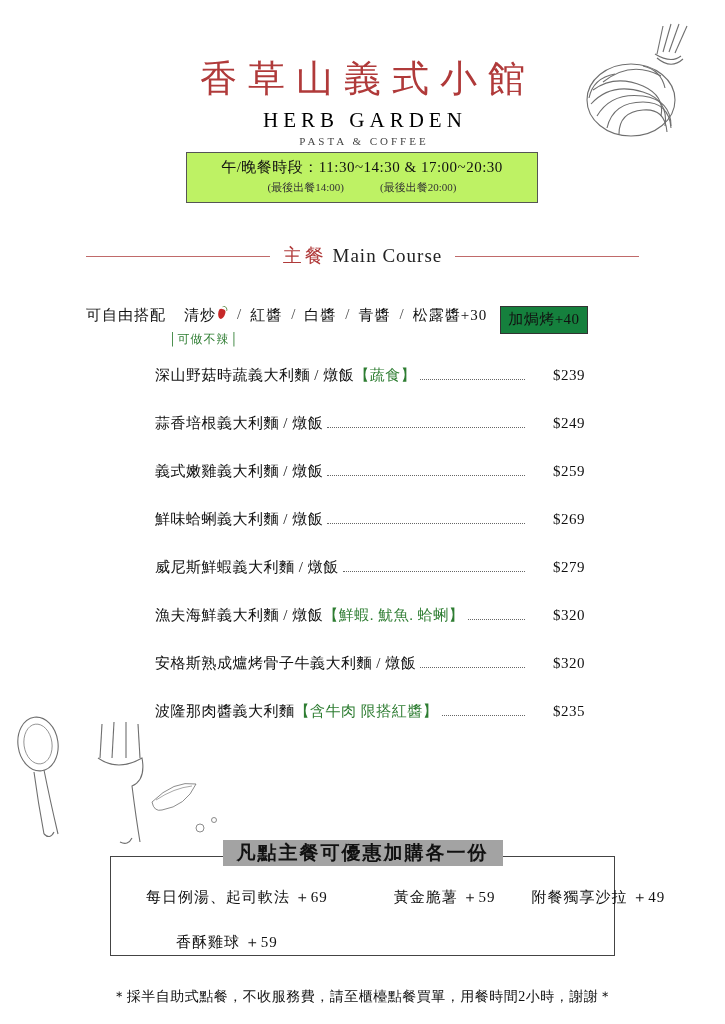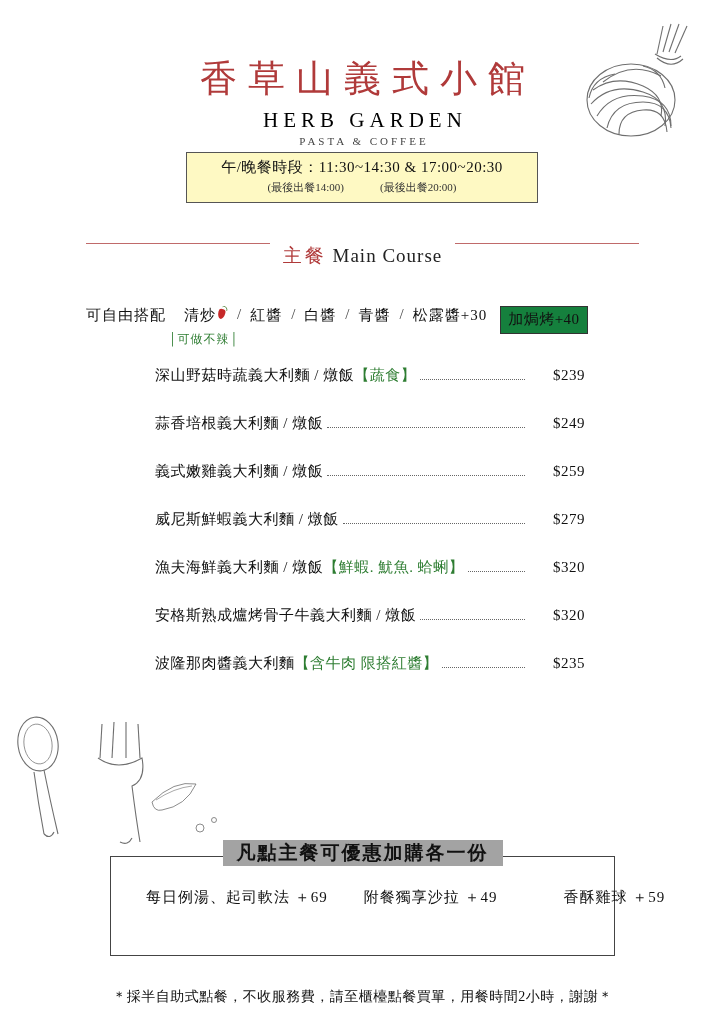--- a/index.html
+++ b/index.html
@@ -53,21 +53,21 @@
   
   .hours-box {
     position: absolute;
     top: 152px;
     left: 186px;
     width: 352px;
     border: 1px solid #555;
     box-sizing: border-box;
     padding: 5px 6px 7px 6px;
     text-align: center;
-    background: #fef9c3;
+    background: #bef264;
   }
   .hours-main {
     font-size: 15px;
     letter-spacing: 0.5px;
     color: #111;
   }
   .hours-sub {
     margin-top: 3px;
     font-size: 11px;
     color: #333;
@@ -76,21 +76,21 @@
     gap: 36px;
   }
 
   
   .section-title-row {
     position: absolute;
     top: 243px;
     left: 86px;
     width: 553px;
     display: flex;
-    align-items: flex-start;
+    align-items: center;
     gap: 13px;
   }
   .rule {
     flex: 1;
     height: 1px;
     background: #c06a6a;
   }
   .section-title {
     white-space: nowrap;
     font-size: 19px;
@@ -348,20 +348,26 @@
     <span class="m-price">$249</span>
   </div>
 
   <div class="menu-row">
     <span class="m-name">義式嫩雞義大利麵 / 燉飯</span>
     <span class="m-tag"></span>
     <span class="m-dots"></span>
     <span class="m-price">$259</span>
   </div>
 
+  <div class="menu-row">
+    <span class="m-name">鮮味蛤蜊義大利麵 / 燉飯</span>
+    <span class="m-tag"></span>
+    <span class="m-dots"></span>
+    <span class="m-price">$269</span>
+  </div>
 
   <div class="menu-row">
     <span class="m-name">威尼斯鮮蝦義大利麵 / 燉飯</span>
     <span class="m-tag"></span>
     <span class="m-dots"></span>
     <span class="m-price">$279</span>
   </div>
 
   <div class="menu-row">
     <span class="m-name">漁夫海鮮義大利麵 / 燉飯</span>
@@ -383,17 +389,18 @@
     <span class="m-dots"></span>
     <span class="m-price">$235</span>
   </div>
 
 </div>
 
 <div class="addon-box"></div>
 <div class="addon-title">凡點主餐可優惠加購各一份</div>
 <div class="addon-grid">
   <div class="addon-cell">每日例湯、起司軟法 ＋69</div>
+  <div class="addon-cell right">黃金脆薯 ＋59</div>
   <div class="addon-cell">附餐獨享沙拉 ＋49</div>
   <div class="addon-cell right">香酥雞球 ＋59</div>
 </div>
 
 <div class="footer-note">＊採半自助式點餐，不收服務費，請至櫃檯點餐買單，用餐時間2小時，謝謝＊</div>
 
 </body></html>

